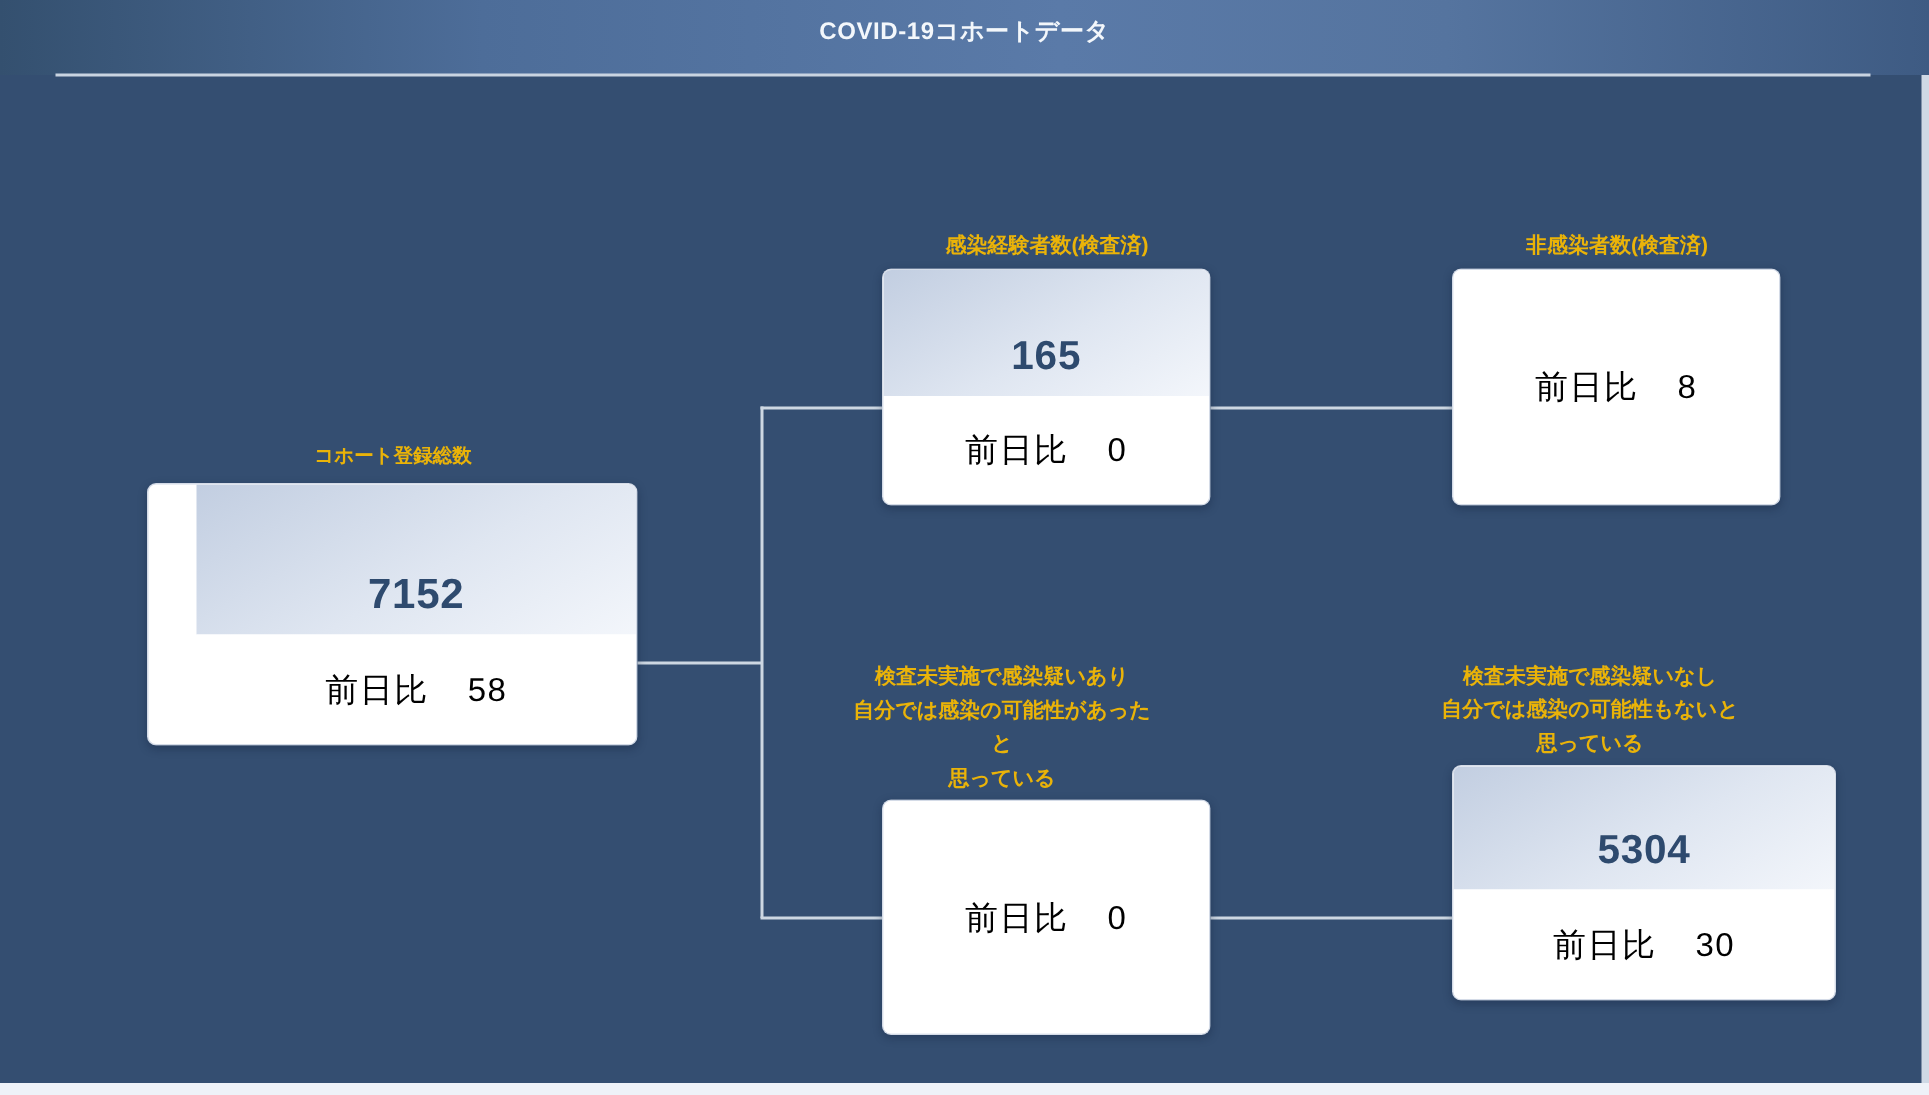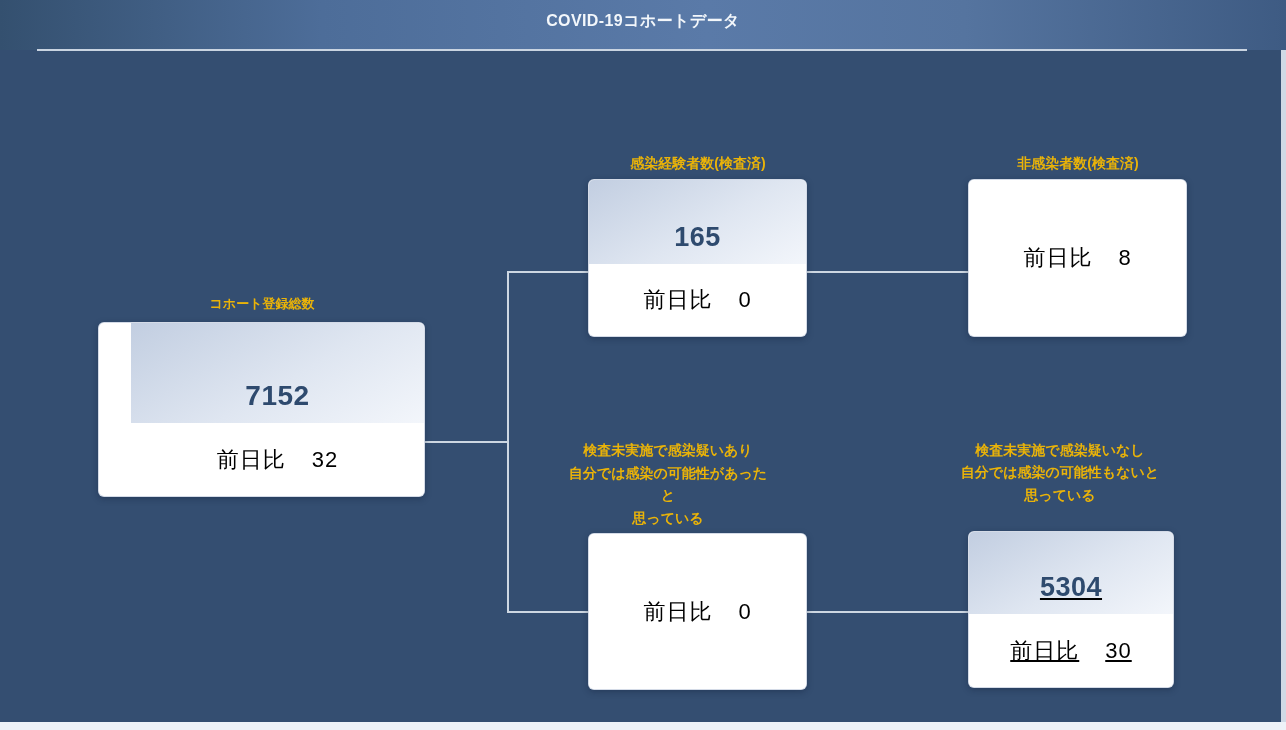--- a/index.html
+++ b/index.html
@@ -40,21 +40,21 @@
 
   #card-total{left:98px;top:322px;width:327px;height:175px;padding-left:32px;}
   #card-total .card-top{height:100px;}
   #card-total .card-value{font-size:28px;}
   #card-infected{left:588px;top:179px;width:219px;height:158px;}
   #card-infected .card-top{height:84px;}
   #card-clear{left:968px;top:179px;width:219px;height:158px;}
   #card-clear .card-top{height:84px;}
   #card-suspect{left:588px;top:533px;width:219px;height:157px;}
   #card-suspect .card-top{height:80px;}
-  #card-nosuspect{left:968px;top:531px;width:206px;height:157px;text-decoration:underline;}
+  #card-nosuspect{left:968px;top:510px;width:256px;height:157px;}
   #card-nosuspect .card-top{height:82px;}
 
   
   .card-label{position:absolute;transform:translateX(-50%);width:max-content;text-align:center;
     color:#eab308;font-weight:bold;font-size:14px;line-height:1.6;white-space:pre-line;}
   #label-total{left:262px;bottom:415px;font-size:13px;}
   #label-infected{left:698px;bottom:556px;}
   #label-clear{left:1078px;bottom:556px;}
   #label-suspect{left:668px;bottom:201px;}
   #label-nosuspect{left:1060px;bottom:224px;}
@@ -76,21 +76,21 @@
   <div class="line c4"></div>
   <div class="line c5"></div>
 
   <div class="card-label" id="label-total">コホート登録総数</div>
   <div class="card" id="card-total">
     <div class="card-top">
       <div class="card-value">7152</div>
     </div>
     <div class="card-bottom">
       <span class="delta-label">前日比</span>
-      <span class="delta-value">32</span>
+      <span class="delta-value">58</span>
     </div>
   </div>
 
   <div class="card-label" id="label-infected">感染経験者数(検査済)</div>
   <div class="card" id="card-infected">
     <div class="card-top">
       <div class="card-value">165</div>
     </div>
     <div class="card-bottom">
       <span class="delta-label">前日比</span>

